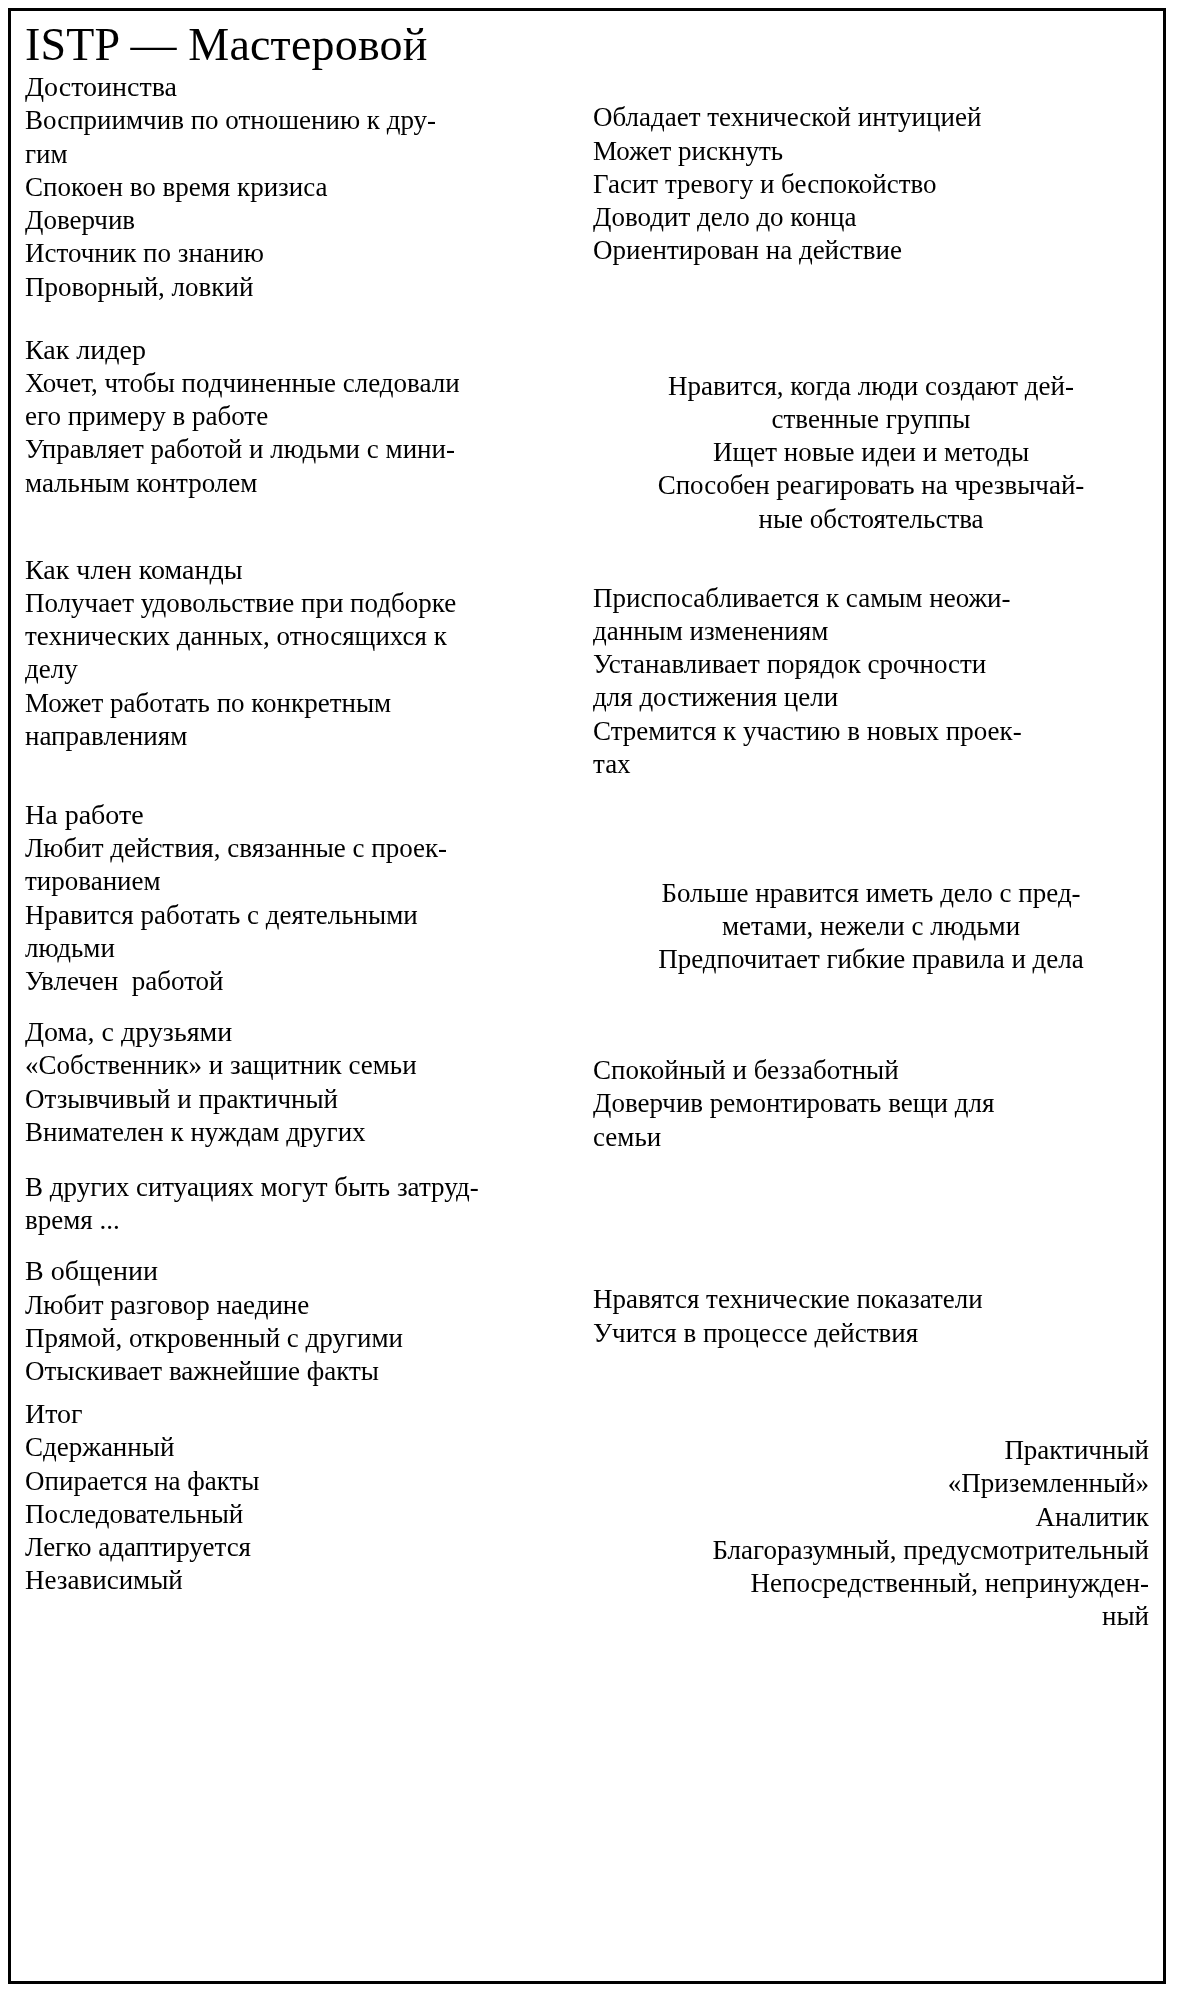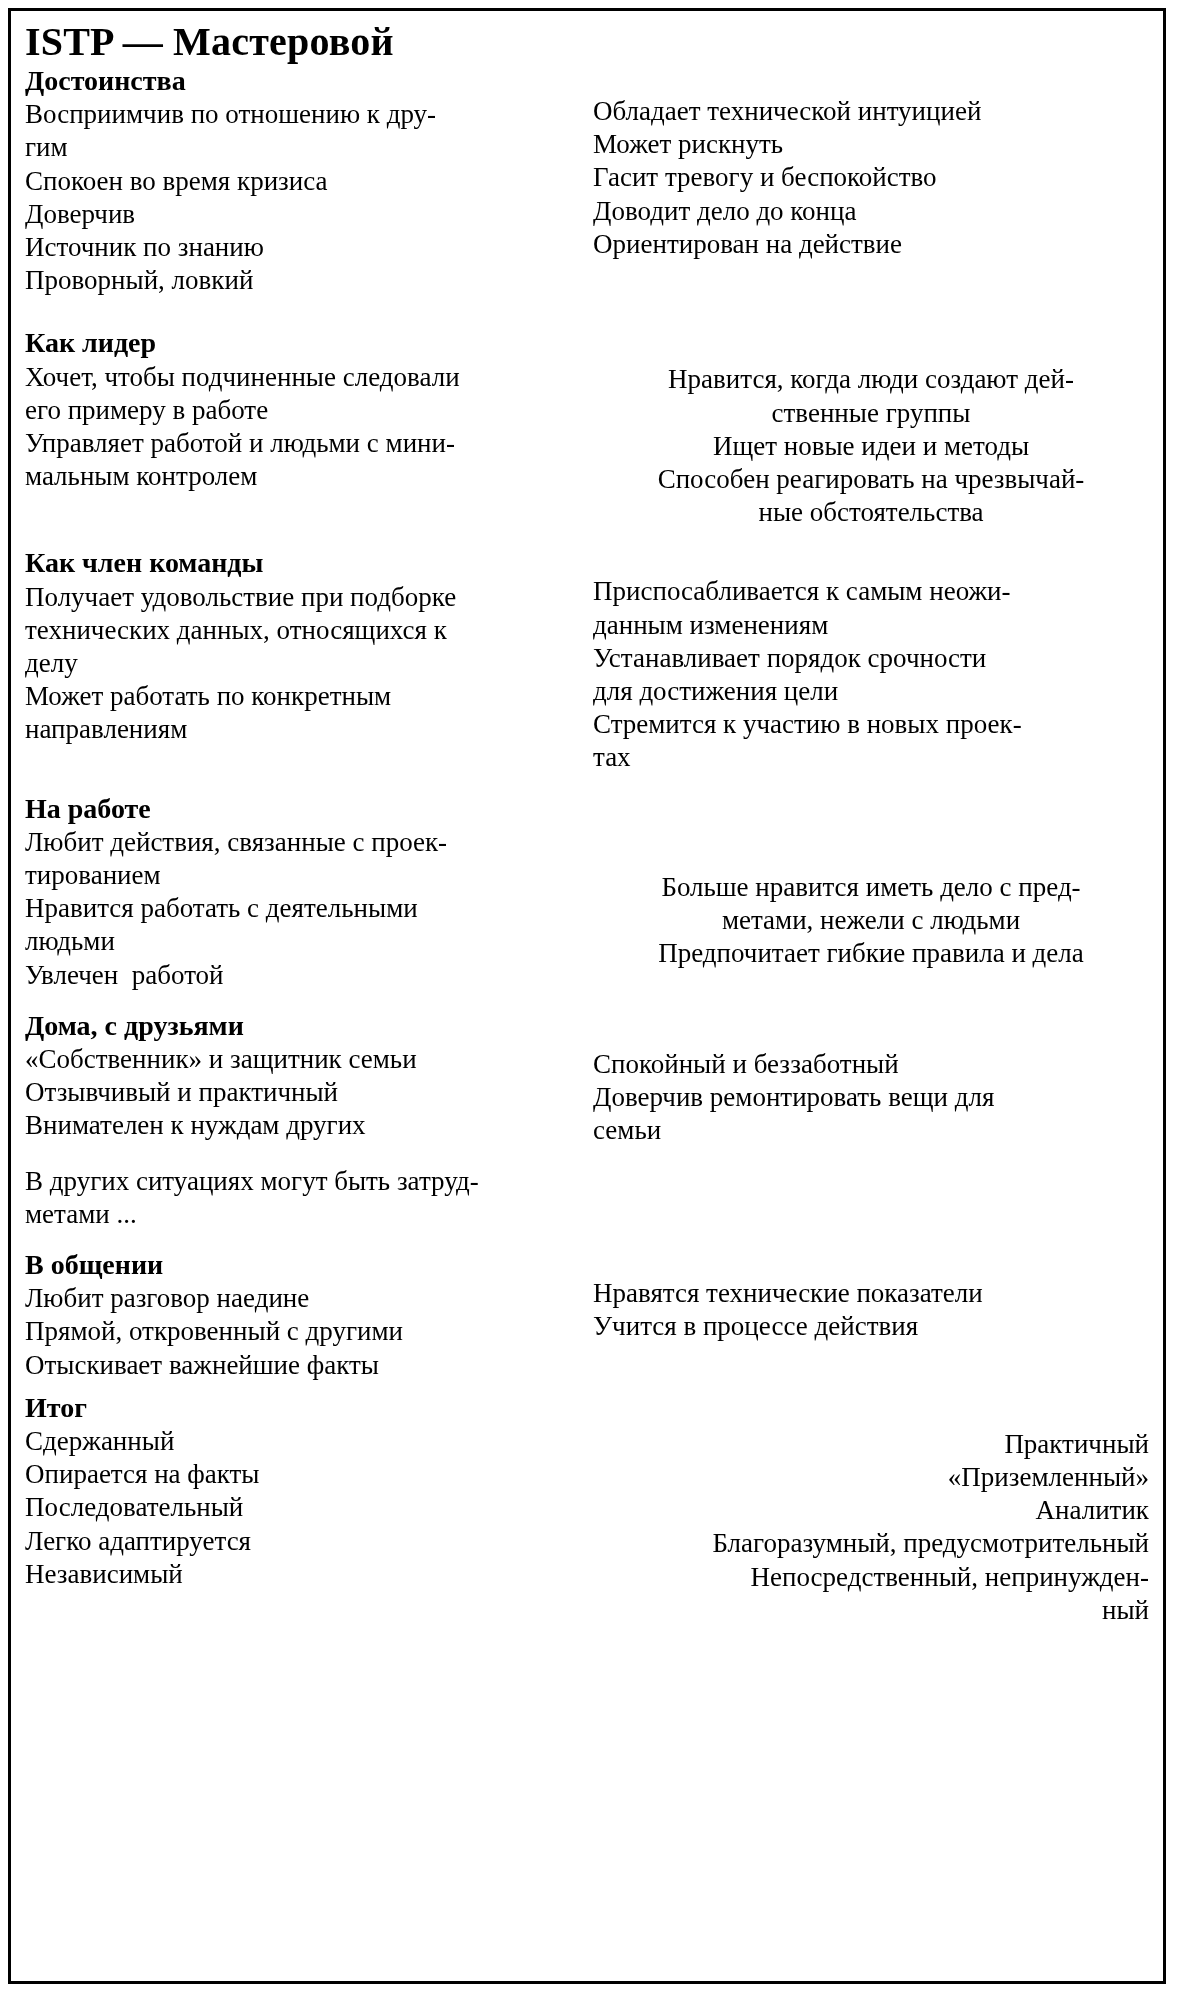--- a/index.html
+++ b/index.html
@@ -24,22 +24,22 @@
     top: 8px;
     width: 1158px;
     height: 1976px;
     box-sizing: border-box;
     border: 3px solid #000000;
     background: #ffffff;
     padding: 10px 14px 0 14px;
     overflow: hidden;
   }
   .doc-title {
-    font-size: 40px;
-    font-weight: bold;
+    font-size: 46px;
+    font-weight: normal;
     line-height: 1.05;
     margin: 0 0 2px 0;
     letter-spacing: 0.2px;
   }
   .section {
     display: flex;
     flex-direction: row;
     align-items: flex-start;
     width: 100%;
   }
@@ -49,21 +49,21 @@
     box-sizing: border-box;
     padding-right: 16px;
   }
   .col-right {
     flex: 1 1 auto;
     box-sizing: border-box;
     padding-left: 8px;
   }
   .sec-heading {
     font-size: 28px;
-    font-weight: bold;
+    font-weight: normal;
     line-height: 1.15;
     margin: 0 0 1px 0;
   }
   .line {
     font-size: 27px;
     line-height: 1.23;
     margin: 0;
     white-space: pre-wrap;
   }
   .spacer-lg { height: 30px; }
@@ -166,21 +166,21 @@
     <div class="spacer-md"></div>
 
     <div class="section">
       <div class="col-left">
         <div class="sec-heading">Дома, с друзьями</div>
         <p class="line">«Собственник» и защитник семьи</p>
         <p class="line">Отзывчивый и практичный</p>
         <p class="line">Внимателен к нуждам других</p>
         <div class="note-block">
           <p class="line">В других ситуациях могут быть затруд-</p>
-          <p class="line">метами ...</p>
+          <p class="line">время ...</p>
         </div>
       </div>
       <div class="col-right right-pad-5">
         <p class="line">Спокойный и беззаботный</p>
         <p class="line">Доверчив ремонтировать вещи для</p>
         <p class="line">семьи</p>
       </div>
     </div>
 
     <div class="spacer-md"></div>

